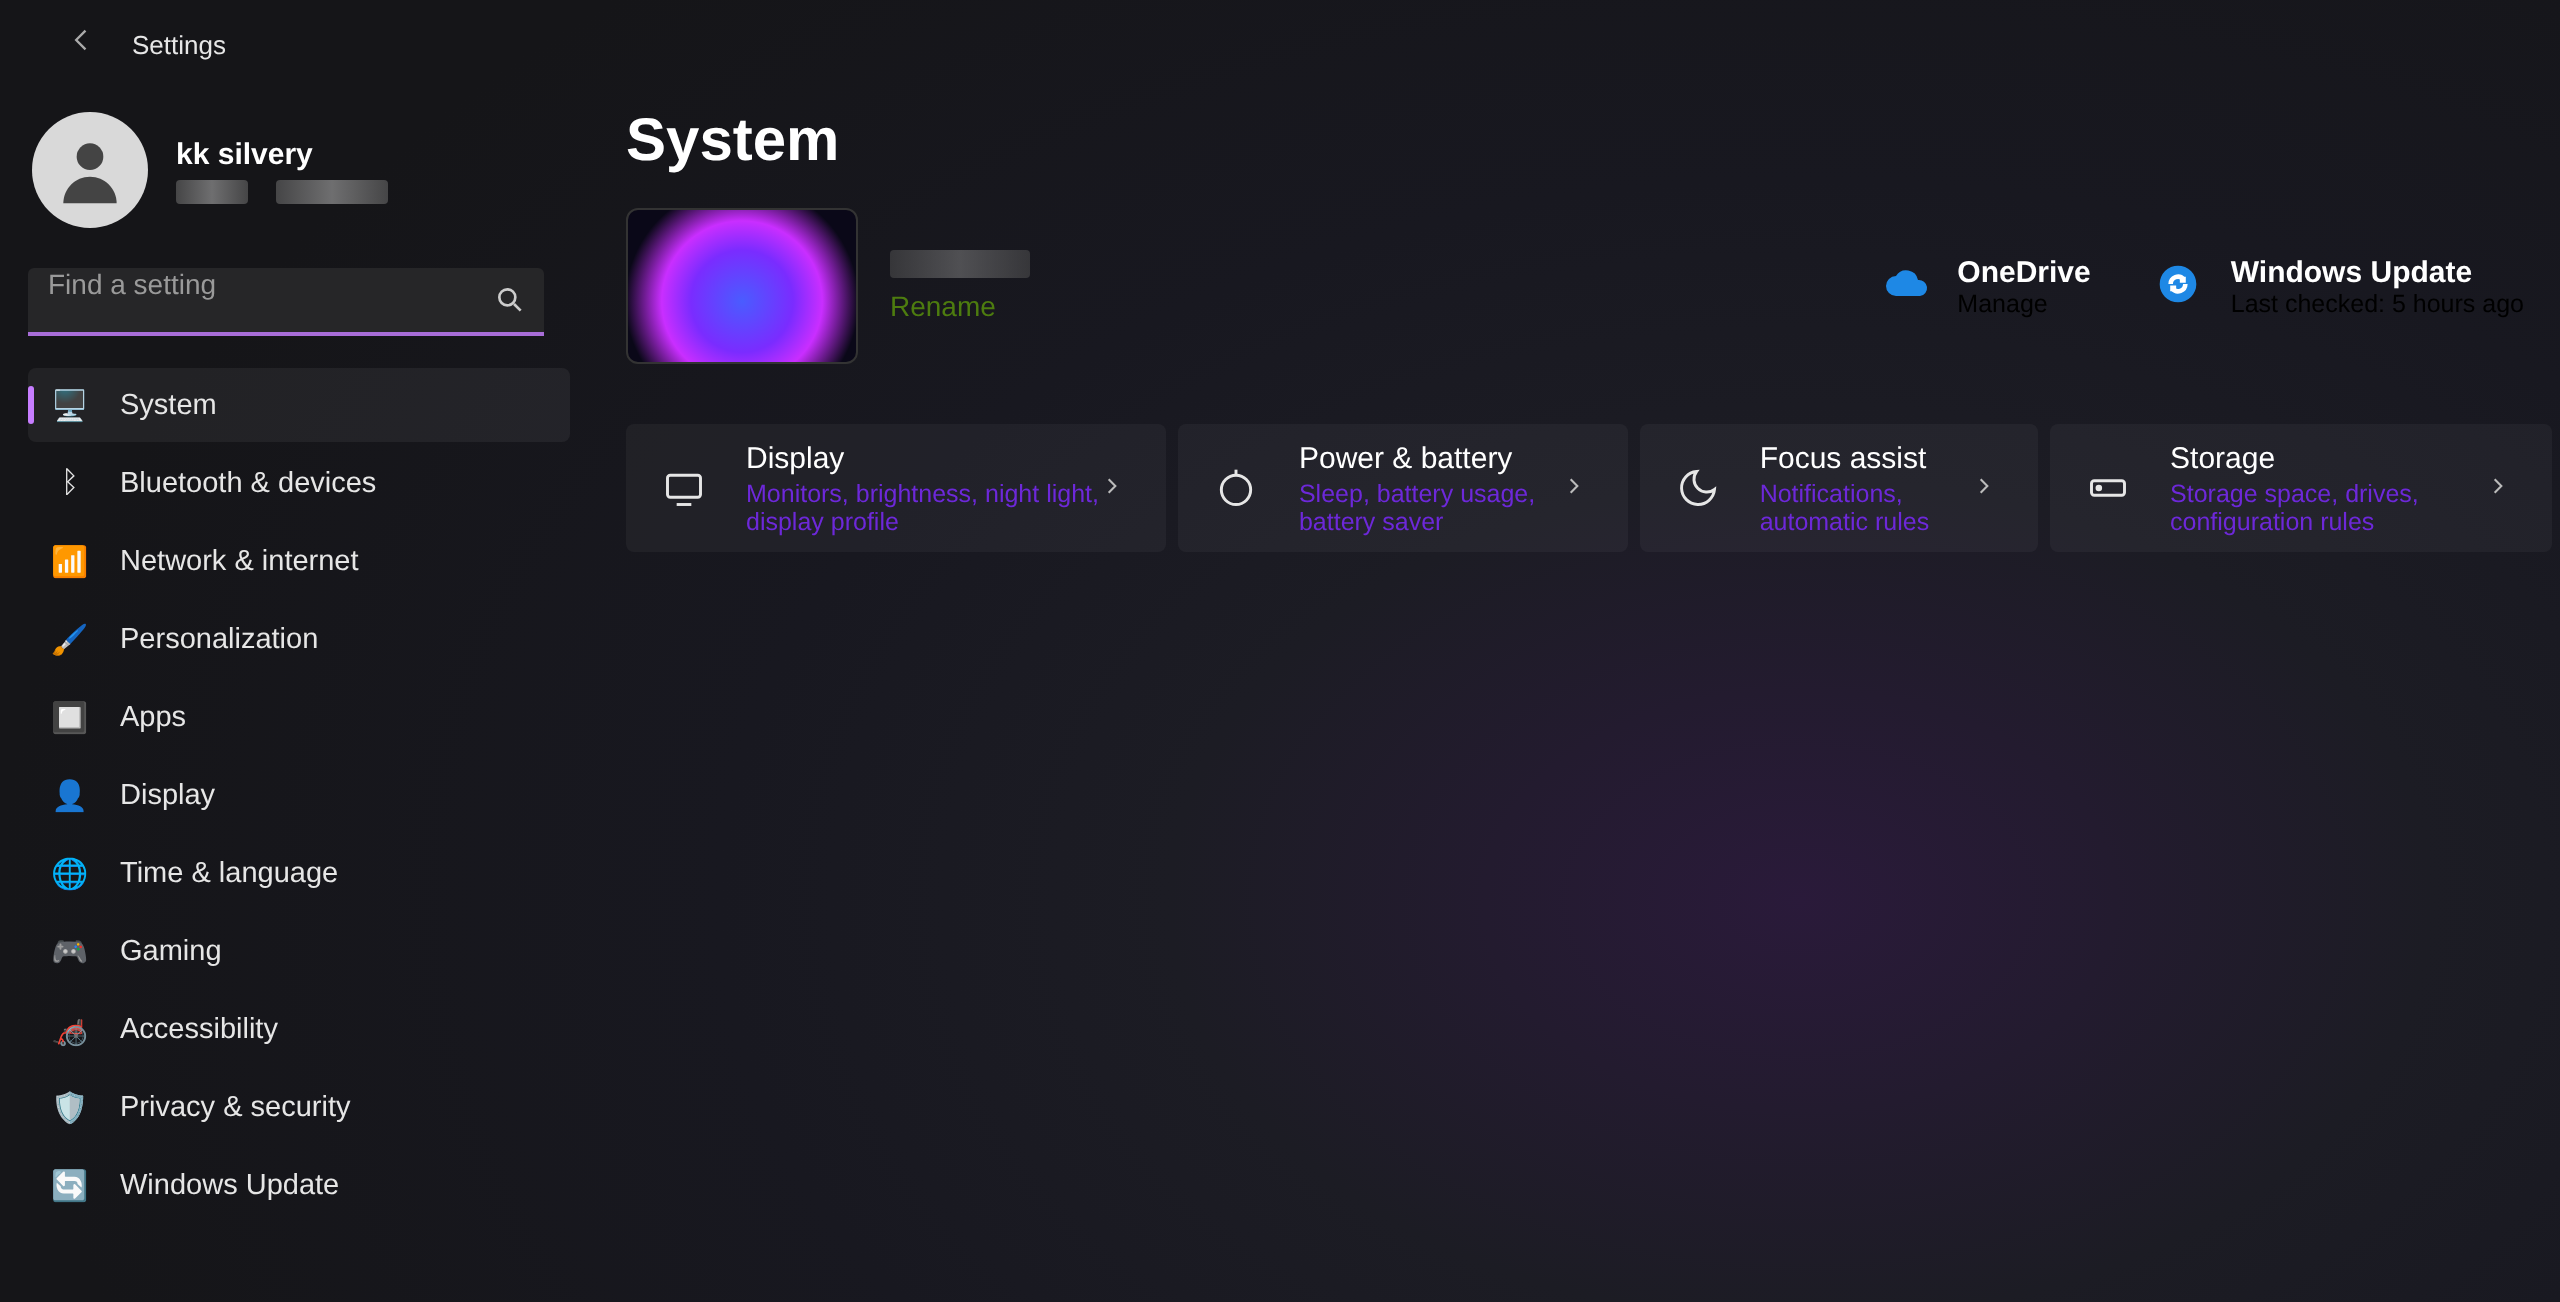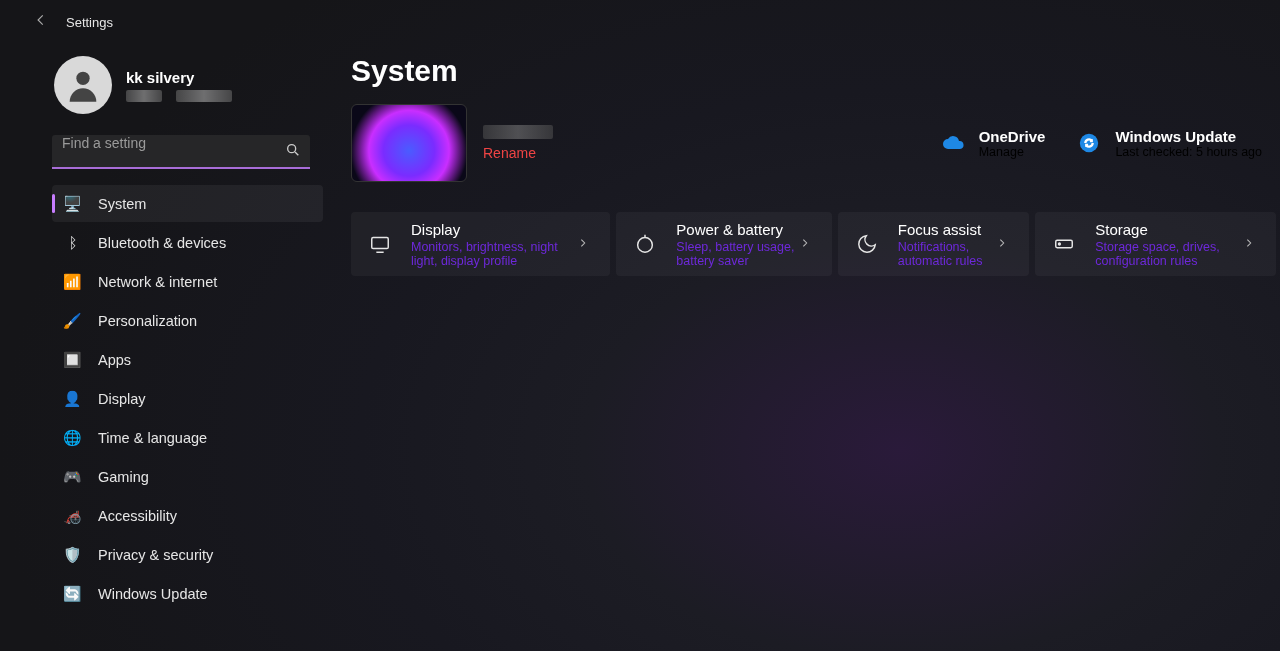--- a/index.html
+++ b/index.html
@@ -14,21 +14,21 @@
     display: flex;
     align-items: center;
     padding-left: 34px;
     gap: 18px;
   }
   .back-arrow {
     color: #aaa;
     font-size: 16px;
   }
   .app-title { font-size: 13px; color: #e6e6e6; }
-  .layout { display: flex; height: calc(651px - 44px); margin-left: 38px; }
+  .layout { display: flex; height: calc(651px - 44px); }
   .sidebar {
     width: 295px;
     padding: 12px 10px 0 14px;
     display: flex;
     flex-direction: column;
   }
   .profile {
     display: flex;
     align-items: center;
     gap: 14px;
@@ -117,23 +117,23 @@
     border-radius: 6px;
     background: radial-gradient(circle at 50% 60%, #4a5cff 0%, #7a2cff 35%, #c92eff 55%, #0a0818 80%);
     border: 1px solid #333;
   }
   .device-name {
     height: 14px; width: 70px;
     background: linear-gradient(90deg,#555,#888,#555);
     border-radius: 2px; opacity:.5;
     margin-bottom: 6px;
   }
-  .rename-link { color: #ef4444; font-size: 14px; cursor: pointer; }
+  .rename-link { color: #4d7c0f; font-size: 14px; cursor: pointer; }
   .device-right { margin-left: auto; display:flex; gap: 30px; padding-right: 18px; }
-  .cloud-item { display:flex; align-items:center; gap: 12px; }
+  .cloud-item { display:flex; gap: 12px; }
   .cloud-icon {
     width: 28px; height: 28px; display:flex; align-items:center; justify-content:center;
     font-size: 18px;
   }
   .cloud-title { font-size: 15px; font-weight: 600; color: #fff; }
   .cloud-sub { font-size: 12.5px; color: #000000; }
   .setting-list { display:flex; flex-direction:row; gap: 6px; padding-right: 4px; }
   .setting {
     background: rgba(255,255,255,0.045);
     border-radius: 4px;

